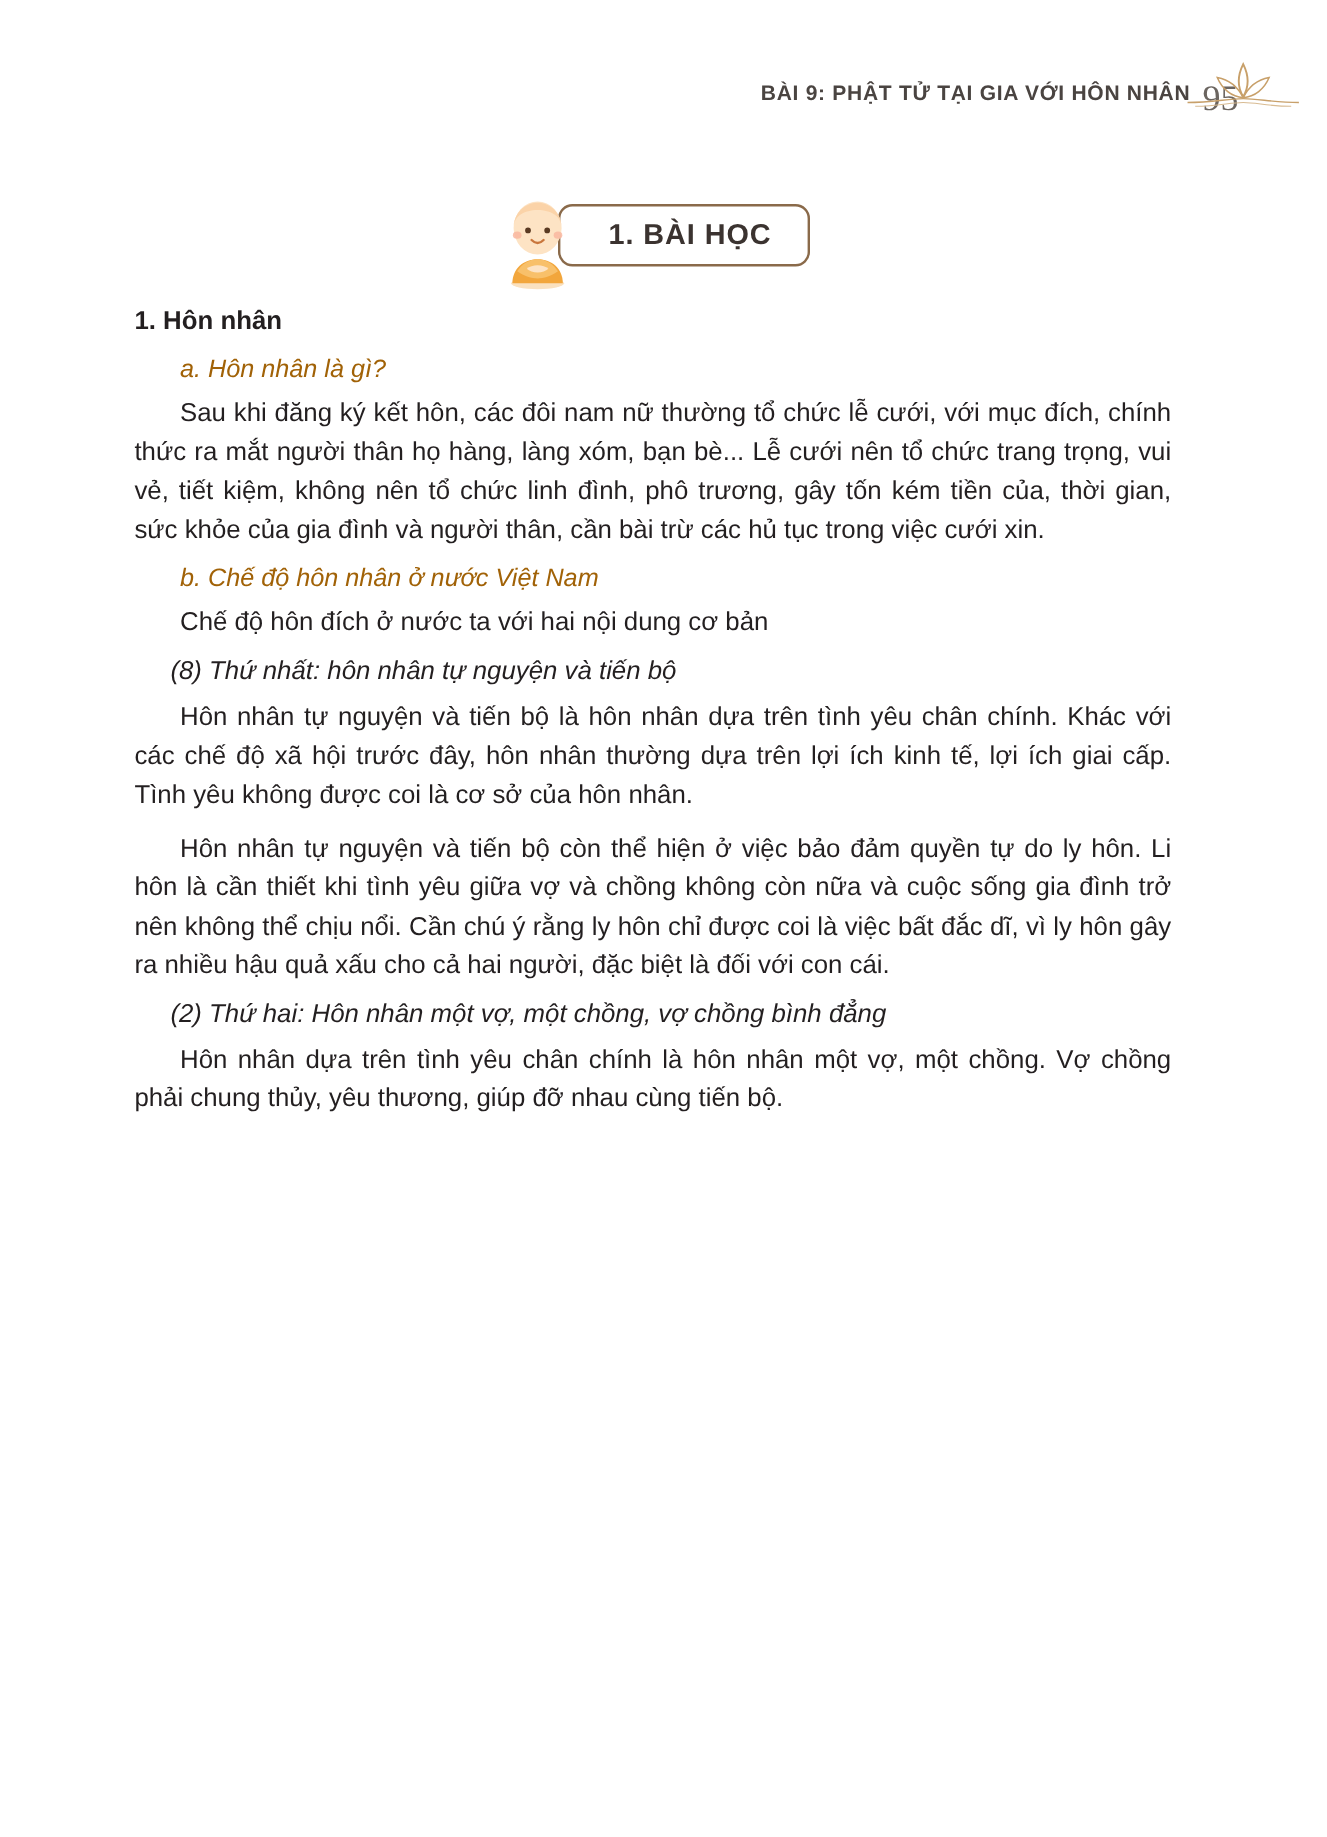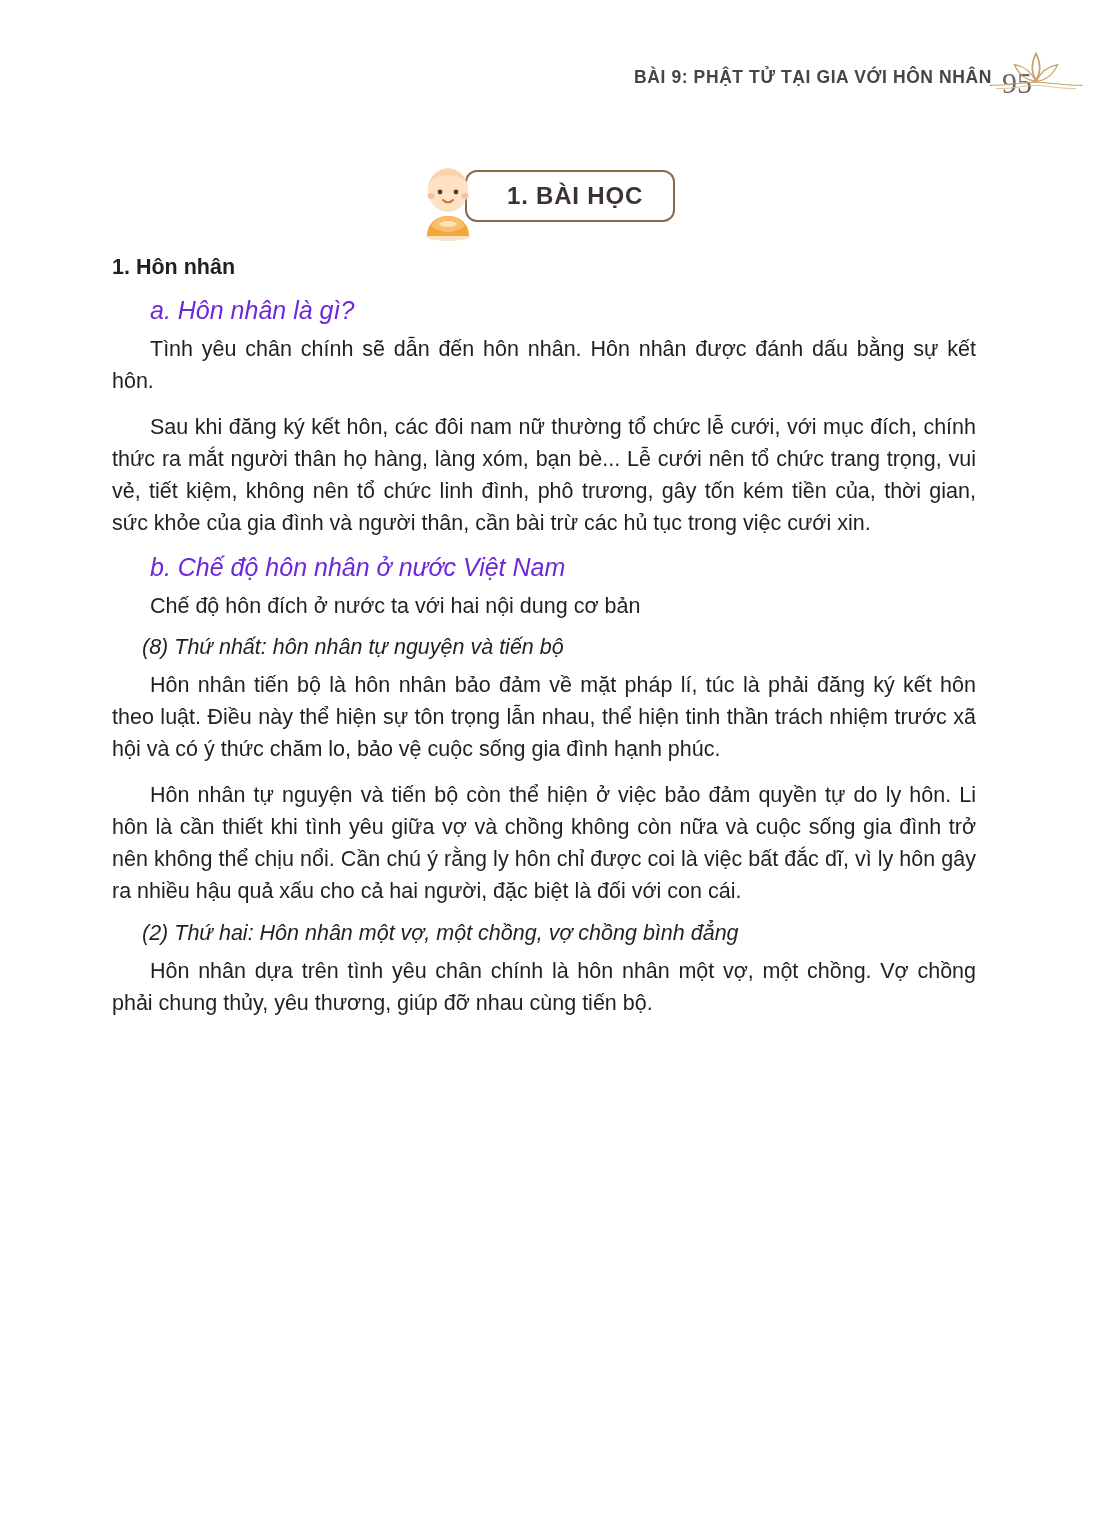--- a/index.html
+++ b/index.html
@@ -100,25 +100,25 @@
   }
 
   .h-bold {
     font-size: 21.5px;
     font-weight: 700;
     margin: 0 0 16px 0;
     color: #231f20;
   }
 
   .h-italic {
-    font-size: 25px;
+    font-size: 21px;
     font-style: italic;
     margin: 0 0 8px 0;
     padding-left: 38px;
-    color: #6d28d9;
+    color: #a16207;
   }
 
   p.para {
     font-size: 21.5px;
     line-height: 1.50;
     margin: 0 0 13px 0;
     text-align: justify;
     text-justify: inter-word;
     text-indent: 38px;
     color: #231f20;
@@ -168,34 +168,33 @@
       <span class="badge-label">1. BÀI HỌC</span>
     </div>
   </div>
 
   <div class="content">
 
     <h2 class="h-bold">1. Hôn nhân</h2>
 
     <div class="h-italic">a. Hôn nhân là gì?</div>
 
-    <p class="para">Tình yêu chân chính sẽ dẫn đến hôn nhân. Hôn nhân được đánh dấu bằng sự kết hôn.</p>
 
 
     <p class="para">Sau khi đăng ký kết hôn, các đôi nam nữ thường tổ chức lễ cưới, với mục đích, chính thức ra mắt người thân họ hàng, làng xóm, bạn bè... Lễ cưới nên tổ chức trang trọng, vui vẻ, tiết kiệm, không nên tổ chức linh đình, phô trương, gây tốn kém tiền của, thời gian, sức khỏe của gia đình và người thân, cần bài trừ các hủ tục trong việc cưới xin.</p>
 
     <div class="h-italic">b. Chế độ hôn nhân ở nước Việt Nam</div>
 
     <p class="para">Chế độ hôn đích ở nước ta với hai nội dung cơ bản</p>
 
     <div class="sub-italic">(8) Thứ nhất: hôn nhân tự nguyện và tiến bộ</div>
 
-
-
-    <p class="para">Hôn nhân tiến bộ là hôn nhân bảo đảm về mặt pháp lí, túc là phải đăng ký kết hôn theo luật. Điều này thể hiện sự tôn trọng lẫn nhau, thể hiện tinh thần trách nhiệm trước xã hội và có ý thức chăm lo, bảo vệ cuộc sống gia đình hạnh phúc.</p>
+    <p class="para">Hôn nhân tự nguyện và tiến bộ là hôn nhân dựa trên tình yêu chân chính. Khác với các chế độ xã hội trước đây, hôn nhân thường dựa trên lợi ích kinh tế, lợi ích giai cấp. Tình yêu không được coi là cơ sở của hôn nhân.</p>
+
+
 
     <p class="para">Hôn nhân tự nguyện và tiến bộ còn thể hiện ở việc bảo đảm quyền tự do ly hôn. Li hôn là cần thiết khi tình yêu giữa vợ và chồng không còn nữa và cuộc sống gia đình trở nên không thể chịu nổi. Cần chú ý rằng ly hôn chỉ được coi là việc bất đắc dĩ, vì ly hôn gây ra nhiều hậu quả xấu cho cả hai người, đặc biệt là đối với con cái.</p>
 
     <div class="sub-italic">(2) Thứ hai: Hôn nhân một vợ, một chồng, vợ chồng bình đẳng</div>
 
     <p class="para">Hôn nhân dựa trên tình yêu chân chính là hôn nhân một vợ, một chồng. Vợ chồng phải chung thủy, yêu thương, giúp đỡ nhau cùng tiến bộ.</p>
 
   </div>
 </div>
 

